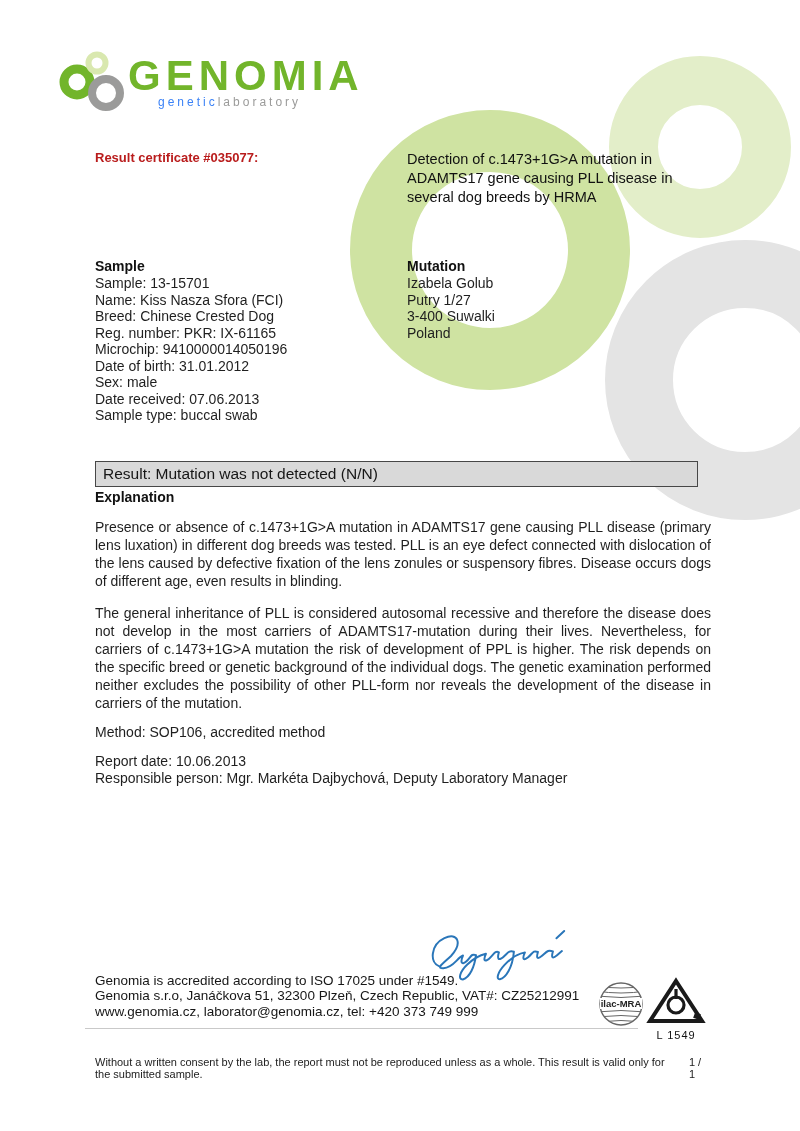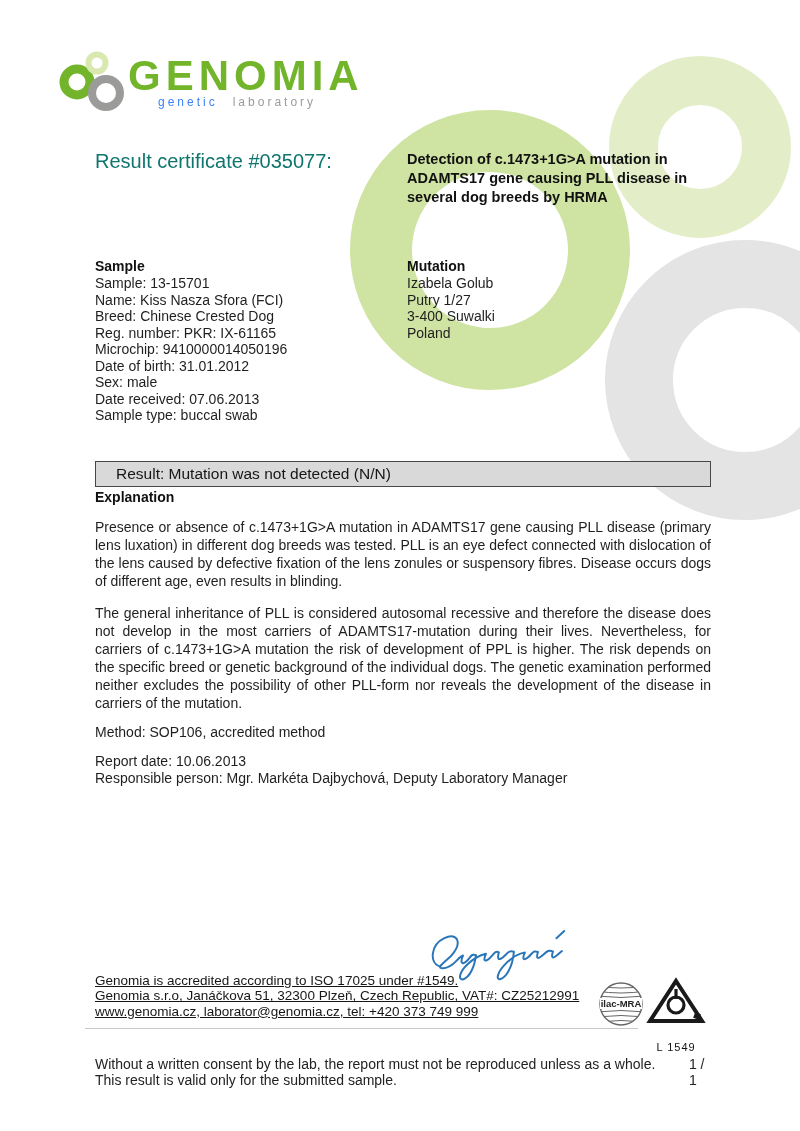--- a/index.html
+++ b/index.html
@@ -5,44 +5,44 @@
   html,body{margin:0;padding:0;background:#fff;}
   .page{position:relative;width:800px;height:1131px;background:#ffffff;overflow:hidden;
         font-family:"Liberation Sans",sans-serif;color:#1f1f1f;}
   .bg{position:absolute;left:0;top:0;z-index:0;}
   .abs{position:absolute;z-index:1;}
 
   
   .wordmark{font-size:42px;font-weight:bold;letter-spacing:5px;color:#72b52b;}
   .subtitle{font-size:12px;letter-spacing:3px;}
   .subtitle .g{color:#3b82f6;}
-  .subtitle .l{color:#9b9b9a;margin-left:15px;}
+  .subtitle .l{color:#9b9b9a;margin-left:0;}
 
   
-  .h-bold{font-size:20px;font-weight:normal;color:#0f766e;}
-  .title-line{font-size:14.5px;font-weight:bold;color:#111;line-height:19px;}
+  .h-bold{font-size:13px;font-weight:bold;color:#b91c1c;}
+  .title-line{font-size:14.5px;font-weight:normal;color:#111;line-height:19px;}
   .body-line{font-size:14px;line-height:16.5px;}
   .block-head{font-size:14px;font-weight:bold;line-height:17px;color:#111;}
 
   .result-box{width:594px;background:#d9d9d9;border:1.5px solid #474747;
-              font-size:15.5px;line-height:24px;padding-left:20px;color:#161616;}
+              font-size:15.5px;line-height:24px;padding-left:7px;color:#161616;}
 
   .flow{width:616px;}
   .flow .head{font-size:14px;font-weight:bold;color:#111;}
   .flow p{margin:0;font-size:14px;line-height:18px;text-align:justify;}
   .flow .p1{margin-top:13px;}
   .flow .p2{margin-top:14px;}
   .flow .method{margin-top:12px;font-size:14px;}
   .flow .rdate{margin-top:13px;font-size:14px;line-height:16.5px;}
   .flow .resp{font-size:14px;line-height:16.5px;}
 
-  .footer{font-size:13.5px;line-height:15.4px;color:#161616;text-decoration:underline;}
+  .footer{font-size:13.5px;line-height:15.4px;color:#161616;}
   .sep{position:absolute;left:85px;top:1028px;width:553px;height:1px;background:#c9c9c9;z-index:1;}
-  .disc-row{display:flex;justify-content:space-between;width:612px;font-size:14px;color:#222;gap:20px;}
-  .mark-label{font-size:11px;color:#111;text-align:center;margin-top:13px;letter-spacing:1px;}
+  .disc-row{display:flex;justify-content:space-between;width:612px;font-size:11px;color:#222;gap:20px;}
+  .mark-label{font-size:11px;color:#111;text-align:center;margin-top:1px;letter-spacing:1px;}
   .sig{transform:rotate(-2deg);}
 </style>
 </head>
 <body>
 
 <div class="page">
 
   <svg class="bg" width="800" height="1131" viewBox="0 0 800 1131">
     <circle cx="745" cy="380" r="106" fill="none" stroke="#e4e4e4" stroke-width="68"></circle>
     <circle cx="700" cy="147" r="66.5" fill="none" stroke="#e3eec9" stroke-width="49"></circle>

